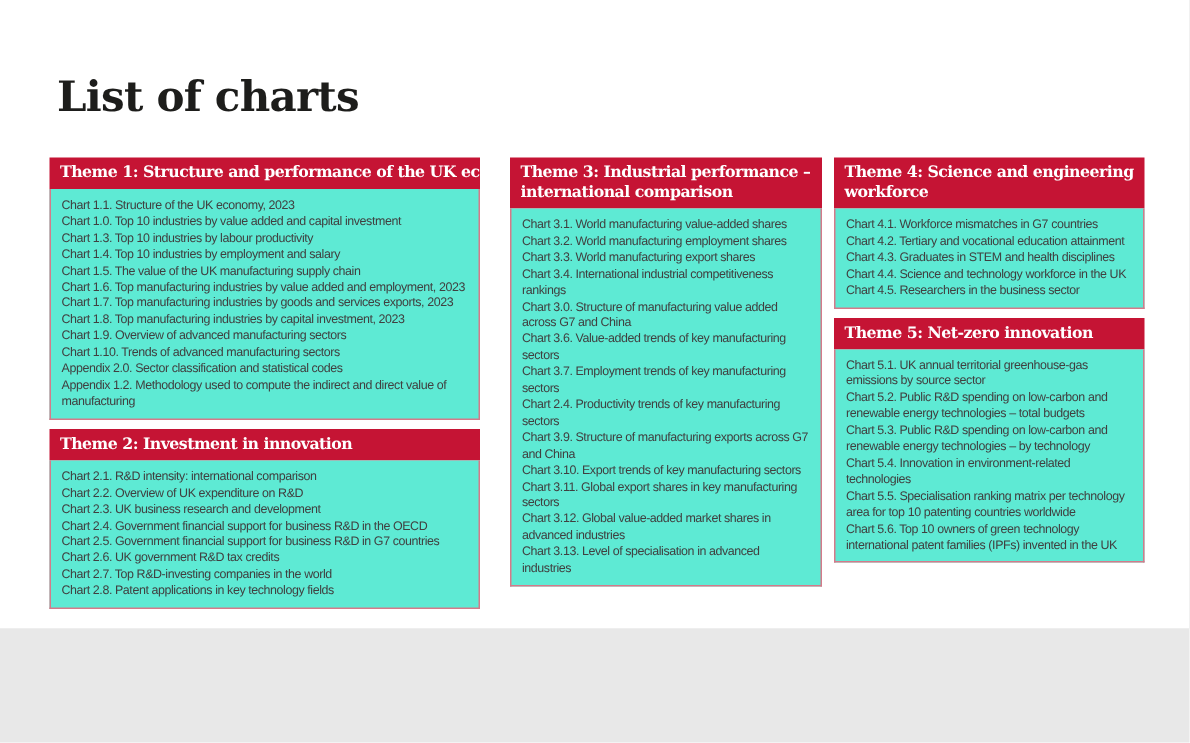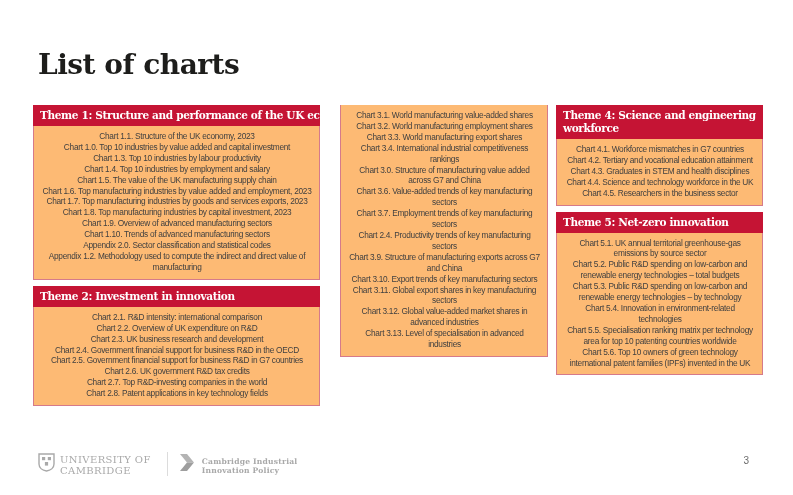--- a/index.html
+++ b/index.html
@@ -1,20 +1,20 @@
 <!DOCTYPE html>
 <html><head>
 <meta charset="utf-8">
 <style>
   * { margin: 0; padding: 0; box-sizing: border-box; }
   html, body { background: #e8e8e8; }
   .slide {
     position: relative;
     width: 793px;
-    height: 495px;
+    height: 419px;
     background: #ffffff;
     font-family: "Liberation Sans", sans-serif;
     overflow: hidden;
     margin: 0 auto;
   }
   .page-title {
     position: absolute;
     left: 38px;
     top: 48px;
     font-family: "DejaVu Serif", "Liberation Serif", serif;
@@ -35,23 +35,22 @@
     font-weight: bold;
     font-size: 10.5px;
     letter-spacing: -0.35px;
     line-height: 13px;
     padding: 4px 6px 4px 7px;
   }
   .theme-header.oneline { white-space: nowrap; overflow: hidden; }
   .theme-box {
     border: 1.5px solid #d57a8a;
     border-top: none;
-    background: #fdba74;
+    background: #5eead4;
     padding: 5px 6px 6px 7px;
-    text-align: center;
   }
   .chart-item {
     font-size: 8.3px;
     letter-spacing: -0.28px;
     line-height: 10.9px;
     color: #404040;
   }
   .footer {
     position: absolute;
     left: 38px;
@@ -125,20 +124,21 @@
           <div class="chart-item">Chart 2.5. Government financial support for business R&amp;D in G7 countries</div>
           <div class="chart-item">Chart 2.6. UK government R&amp;D tax credits</div>
           <div class="chart-item">Chart 2.7. Top R&amp;D-investing companies in the world</div>
           <div class="chart-item">Chart 2.8. Patent applications in key technology fields</div>
         </div>
     </div>
   </div>
 
   <div class="col col-2">
     <div class="theme-block">
+      <div class="theme-header">Theme 3: Industrial performance – international comparison</div>
       <div class="theme-box">
           <div class="chart-item">Chart 3.1. World manufacturing value-added shares</div>
           <div class="chart-item">Chart 3.2. World manufacturing employment shares</div>
           <div class="chart-item">Chart 3.3. World manufacturing export shares</div>
           <div class="chart-item">Chart 3.4. International industrial competitiveness rankings</div>
           <div class="chart-item">Chart 3.0. Structure of manufacturing value added across G7 and China</div>
           <div class="chart-item">Chart 3.6. Value-added trends of key manufacturing sectors</div>
           <div class="chart-item">Chart 3.7. Employment trends of key manufacturing sectors</div>
           <div class="chart-item">Chart 2.4. Productivity trends of key manufacturing sectors</div>
           <div class="chart-item">Chart 3.9. Structure of manufacturing exports across G7 and China</div>

